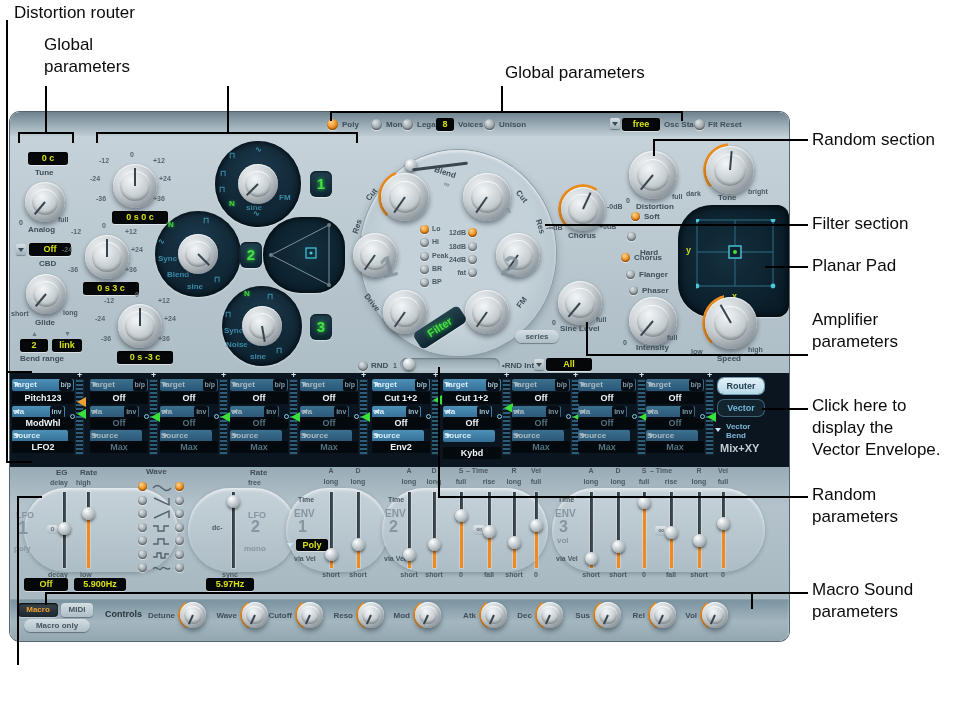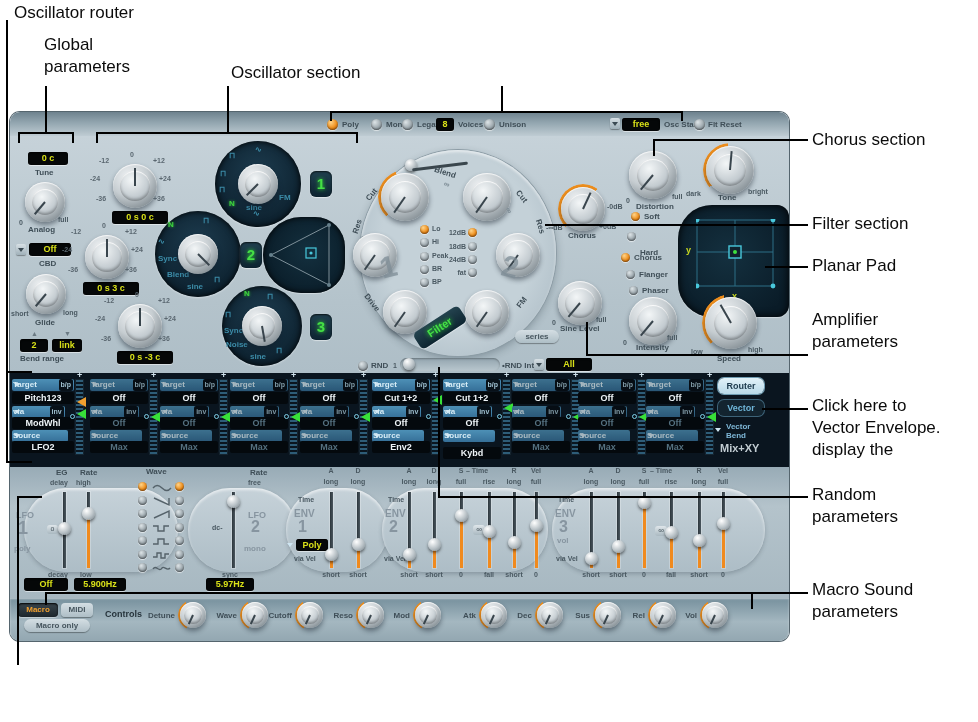--- a/index.html
+++ b/index.html
@@ -77,37 +77,37 @@
   .oval{border-radius:44px;background:linear-gradient(180deg,#c6d2d9,#adbdc6);
     box-shadow:inset 0 2px 3px rgba(255,255,255,.6),0 2px 4px rgba(30,45,55,.25);}
   .lightbtn{background:linear-gradient(180deg,#d4dee3,#aebec6);border-radius:4px;color:#46555e;
     font-size:8px;font-weight:bold;text-align:center;box-shadow:0 1px 1px rgba(0,0,0,.35);}
 </style>
 </head>
 <body>
 
 <div id="canvas">
 
-  <div class="co" style="left:14px;top:2px">Oscillator router</div>
+  <div class="co" style="left:14px;top:2px">Distortion router</div>
   <div class="co" style="left:44px;top:34px">
     <div>Global</div>
     <div>parameters</div>
   </div>
-  <div class="co" style="left:231px;top:62px">Oscillator section</div>
-  <div class="co" style="left:812px;top:129px">Chorus section</div>
+  <div class="co" style="left:505px;top:62px">Global parameters</div>
+  <div class="co" style="left:812px;top:129px">Random section</div>
   <div class="co" style="left:812px;top:213px">Filter section</div>
   <div class="co" style="left:812px;top:255px">Planar Pad</div>
   <div class="co" style="left:812px;top:309px">
     <div>Amplifier</div>
     <div>parameters</div>
   </div>
   <div class="co" style="left:812px;top:395px">
     <div>Click here to</div>
+    <div>display the</div>
     <div>Vector Envelope.</div>
-    <div>display the</div>
   </div>
   <div class="co" style="left:812px;top:484px">
     <div>Random</div>
     <div>parameters</div>
   </div>
   <div class="co" style="left:812px;top:579px">
     <div>Macro Sound</div>
     <div>parameters</div>
   </div>
 

